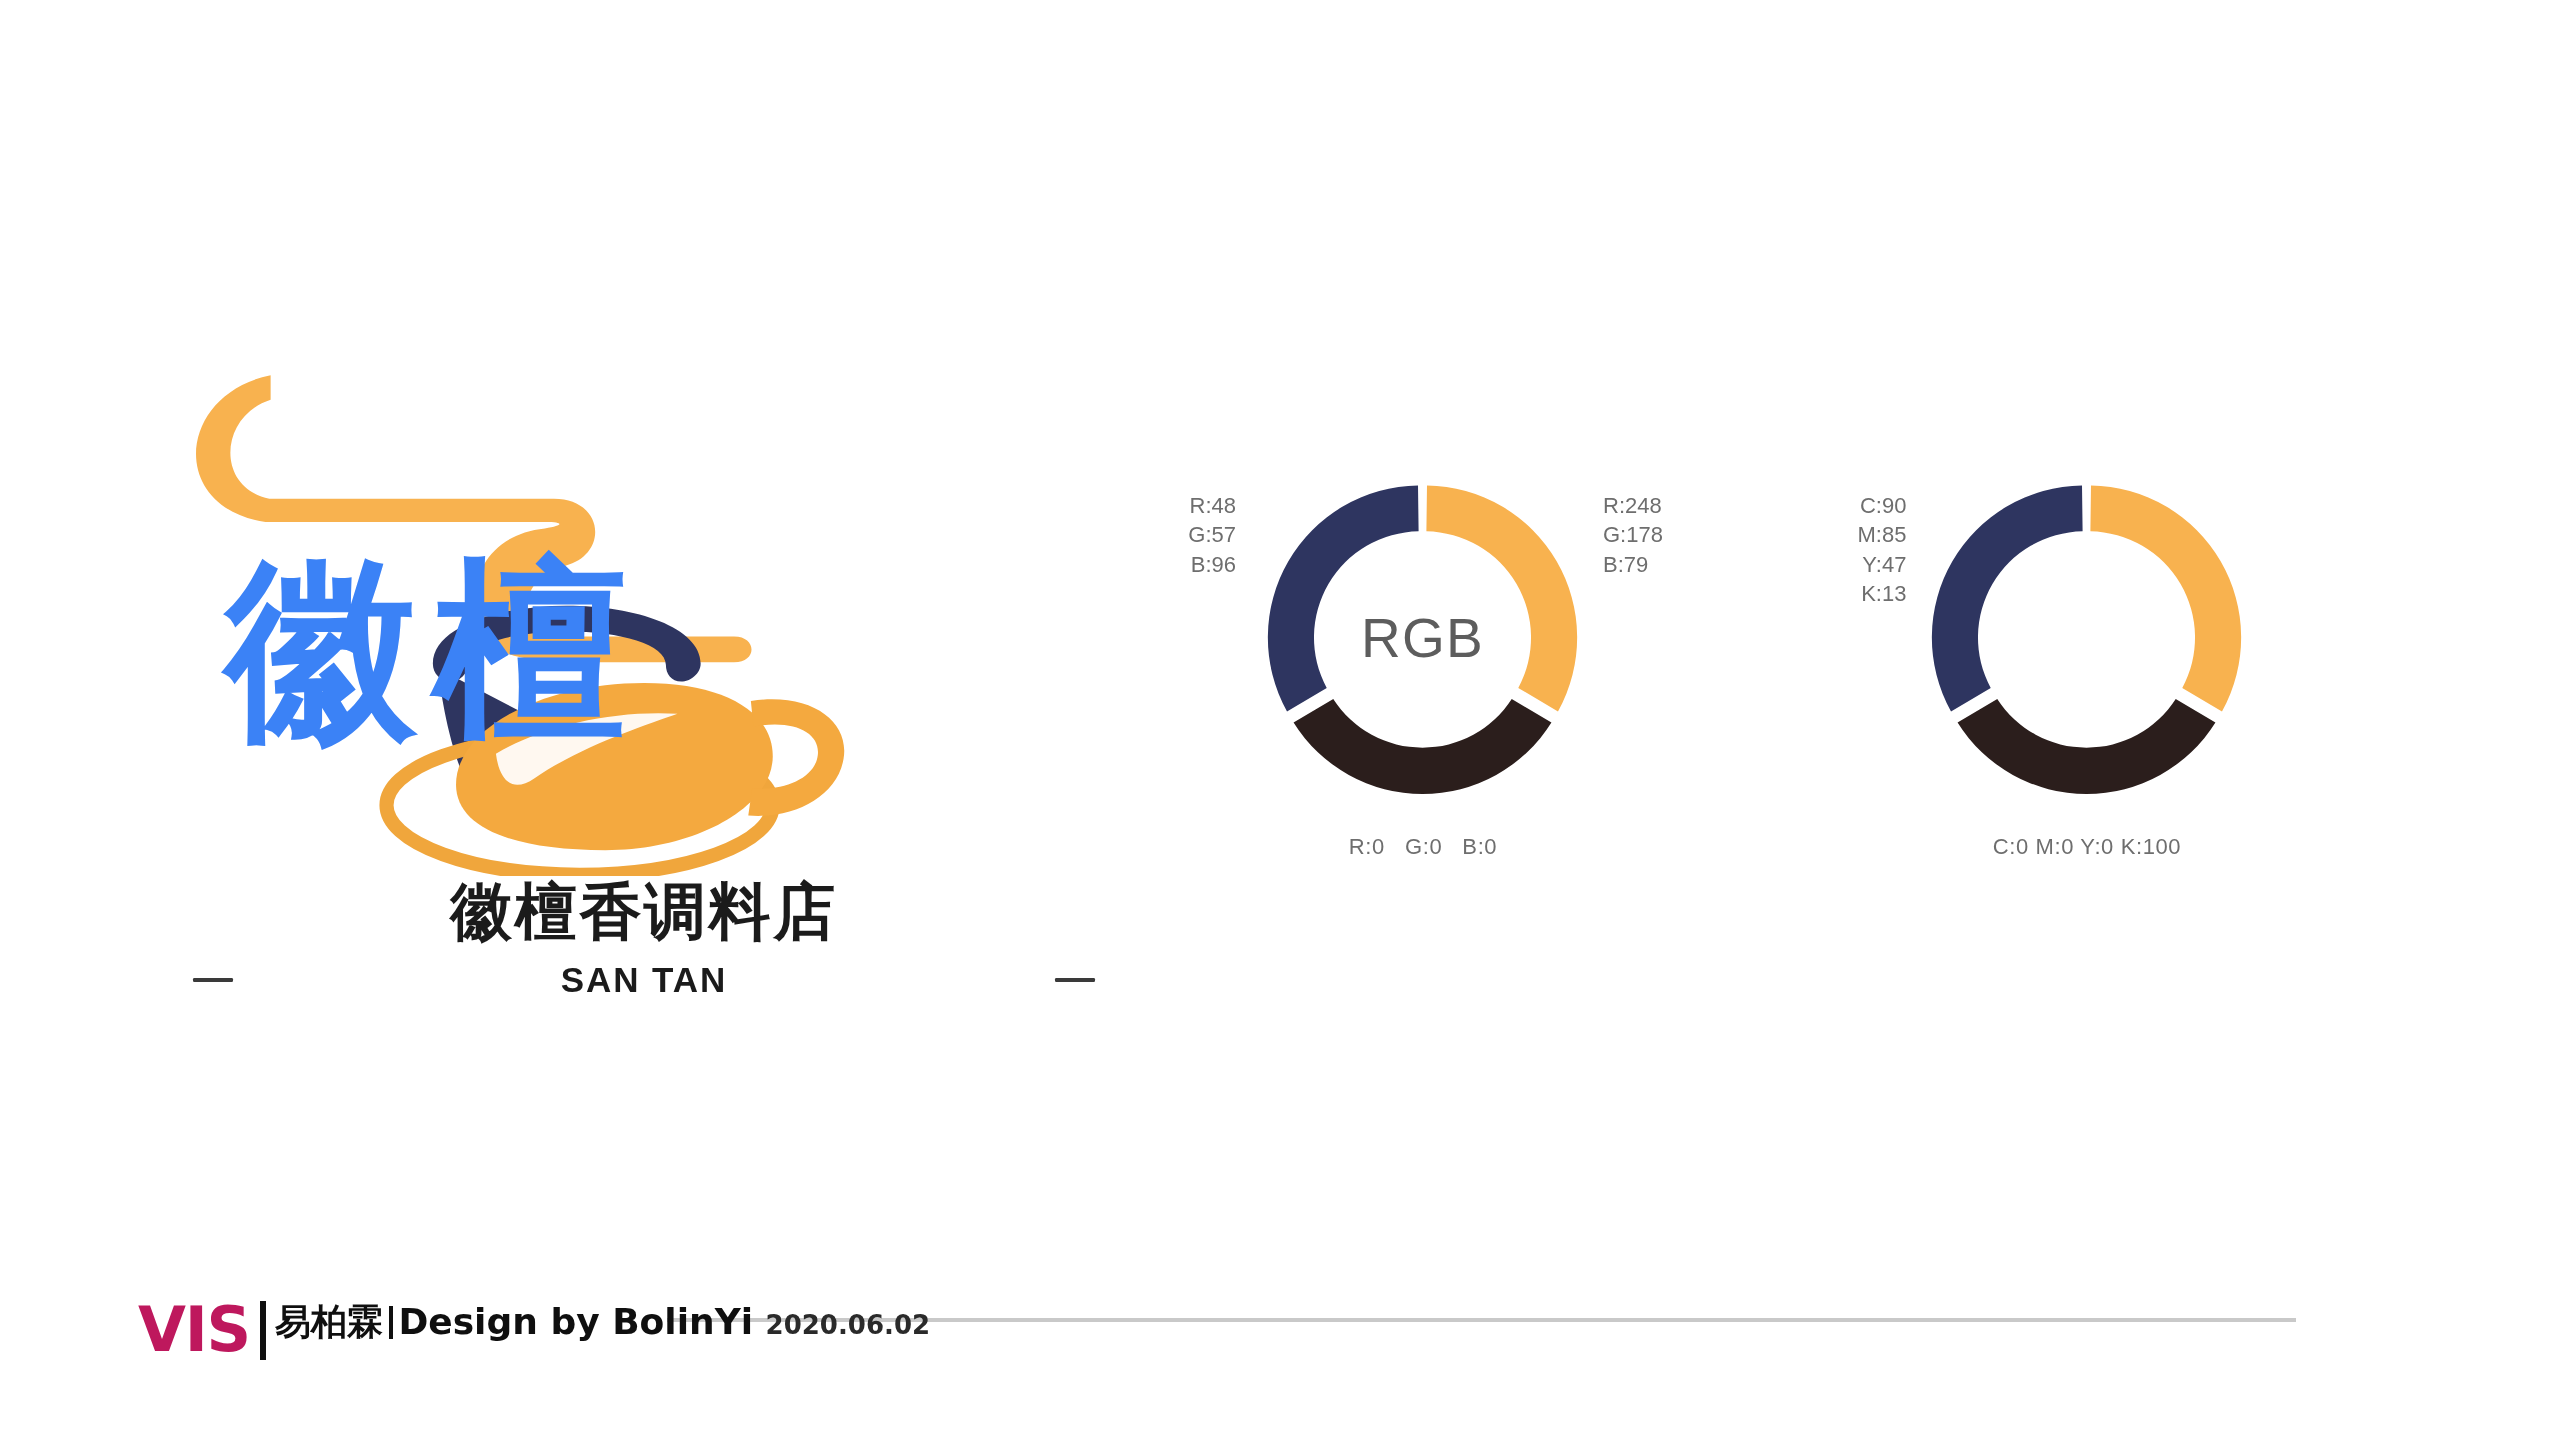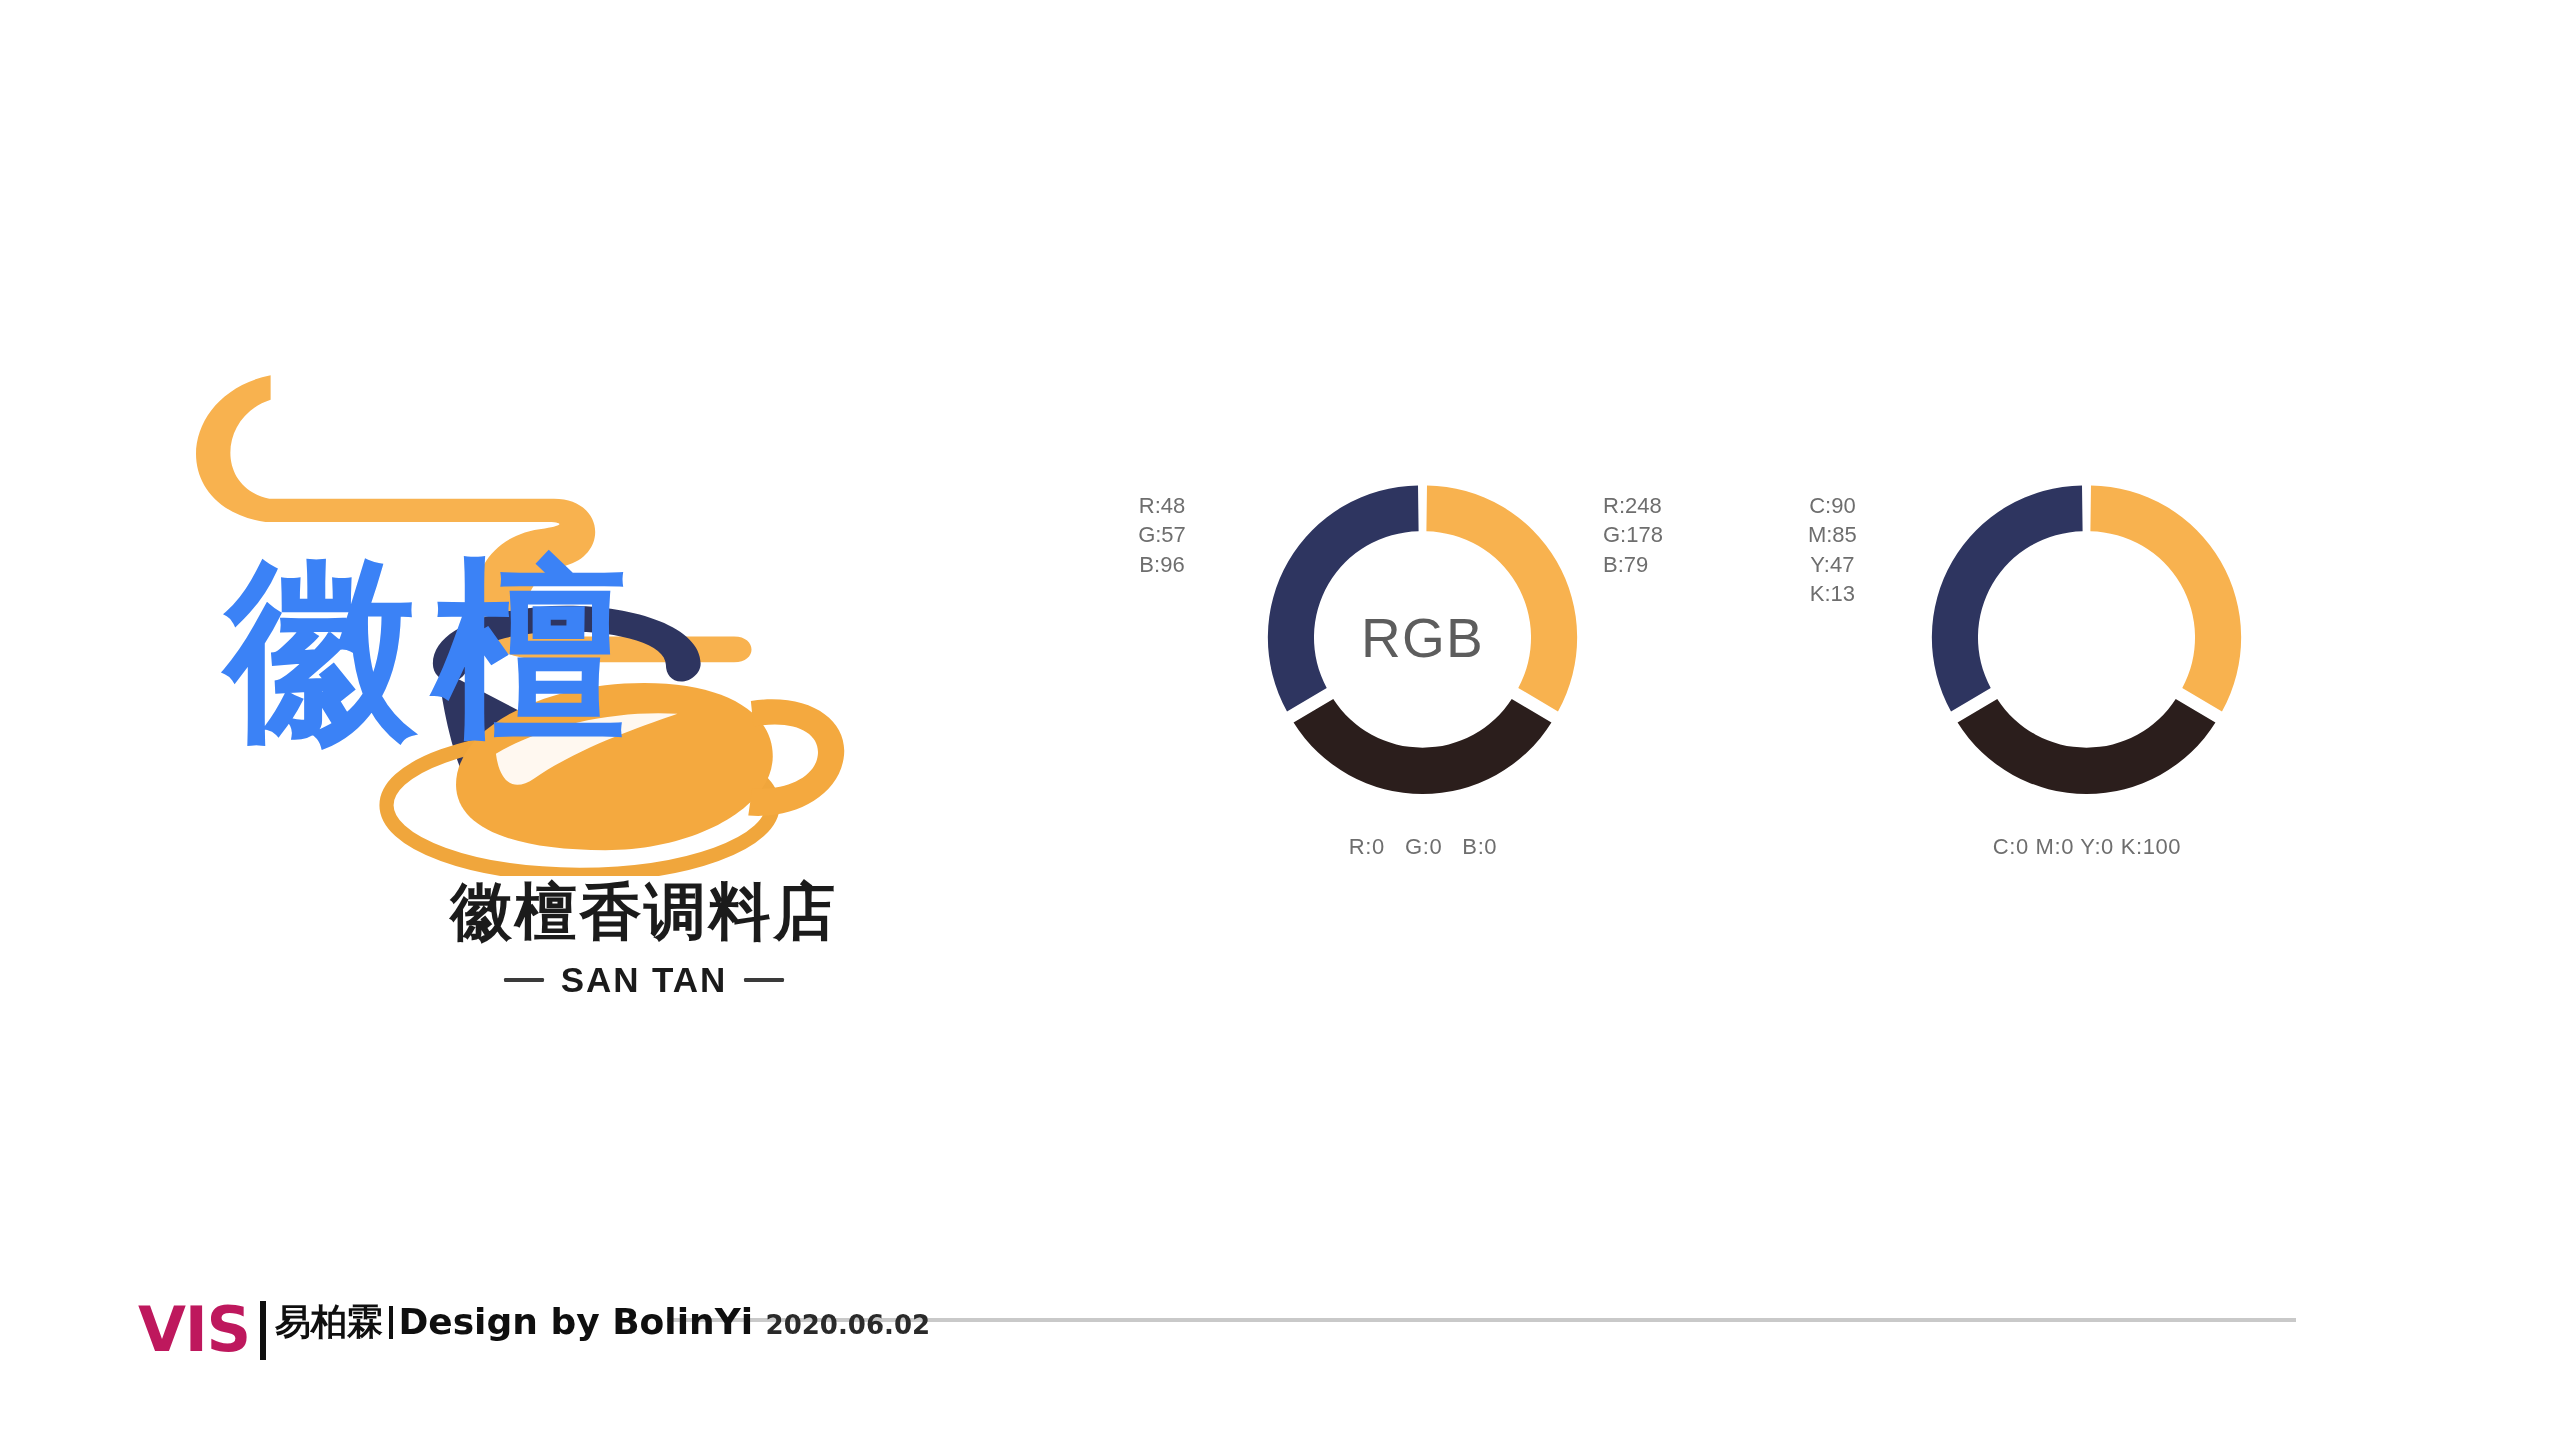--- a/index.html
+++ b/index.html
@@ -23,39 +23,39 @@
   }
   .logo-sub{
     position:absolute;left:0;top:509px;width:902px;text-align:center;
     font-family:"DejaVu Sans","Liberation Sans",sans-serif;
     font-size:62px;font-weight:700;color:#1b1b1b;letter-spacing:2.6px;
     white-space:nowrap;
   }
   .logo-latin{
     position:absolute;left:0;top:599px;width:902px;text-align:center;
     font-size:35px;font-weight:600;color:#1b1b1b;letter-spacing:1.9px;
-    white-space:nowrap;display:flex;justify-content:center;align-items:center;gap:16.7px;
+    white-space:nowrap;display:flex;justify-content:space-between;align-items:center;gap:16.7px;
   }
   .logo-latin .dash{display:inline-block;width:40px;height:4.5px;background:#3a3a3a;border-radius:1.3px;}
 
   
   .swatch{position:absolute;width:580px;height:554px;}
   .swatch .ring{position:absolute;left:167px;top:6.4px;width:335px;height:335px;}
   .swatch .ring svg{display:block;width:335px;height:335px;overflow:visible;}
   .ring-label{
     position:absolute;left:167px;top:6.4px;width:335px;height:335px;
     display:flex;align-items:center;justify-content:center;
     font-size:55px;font-weight:400;color:#5d5d5d;letter-spacing:1.3px;
     font-family:"Liberation Sans","DejaVu Sans",sans-serif;
   }
   .lbl{
     position:absolute;font-size:22px;line-height:1.34;color:#6e6e6e;
     font-family:"Liberation Sans","DejaVu Sans",sans-serif;white-space:pre;
   }
-  .lbl-left{left:0px;top:27px;text-align:center;width:148px;}
+  .lbl-left{left:0px;top:27px;text-align:right;width:148px;}
   .lbl-right{left:515px;top:27px;text-align:left;width:155px;}
   .lbl-bottom{left:0px;top:368px;width:670px;text-align:center;letter-spacing:0.6px;}
 
   #swatch-rgb{left:1088px;top:464px;}
   #swatch-cmyk{left:1752px;top:464px;}
   #swatch-cmyk .lbl-left{left:6.4px;}
   #swatch-cmyk .lbl-right{left:522px;}
 
   
   .footer{position:absolute;left:0;top:1282px;width:2576px;height:167px;}

